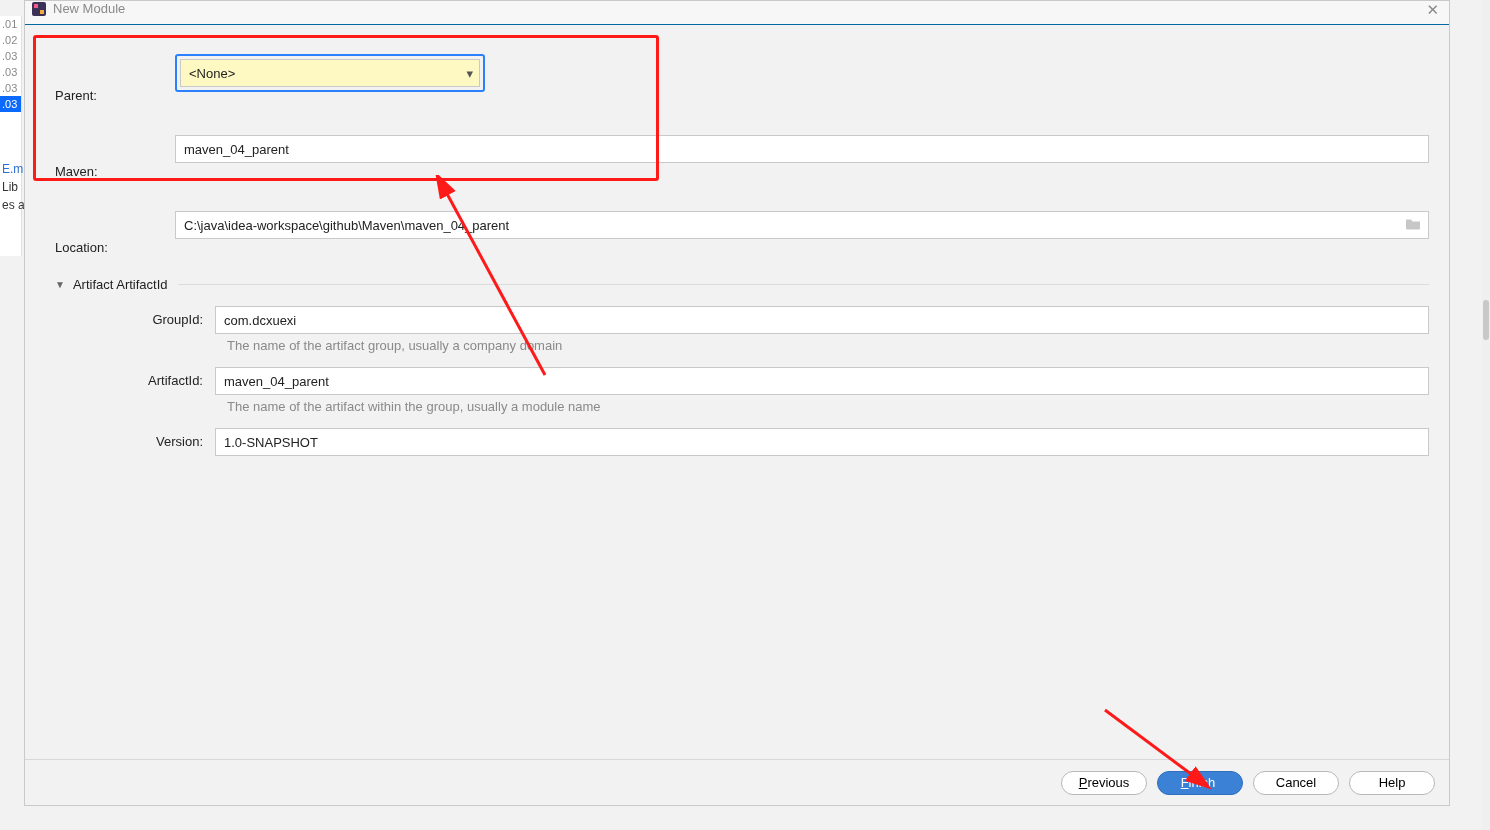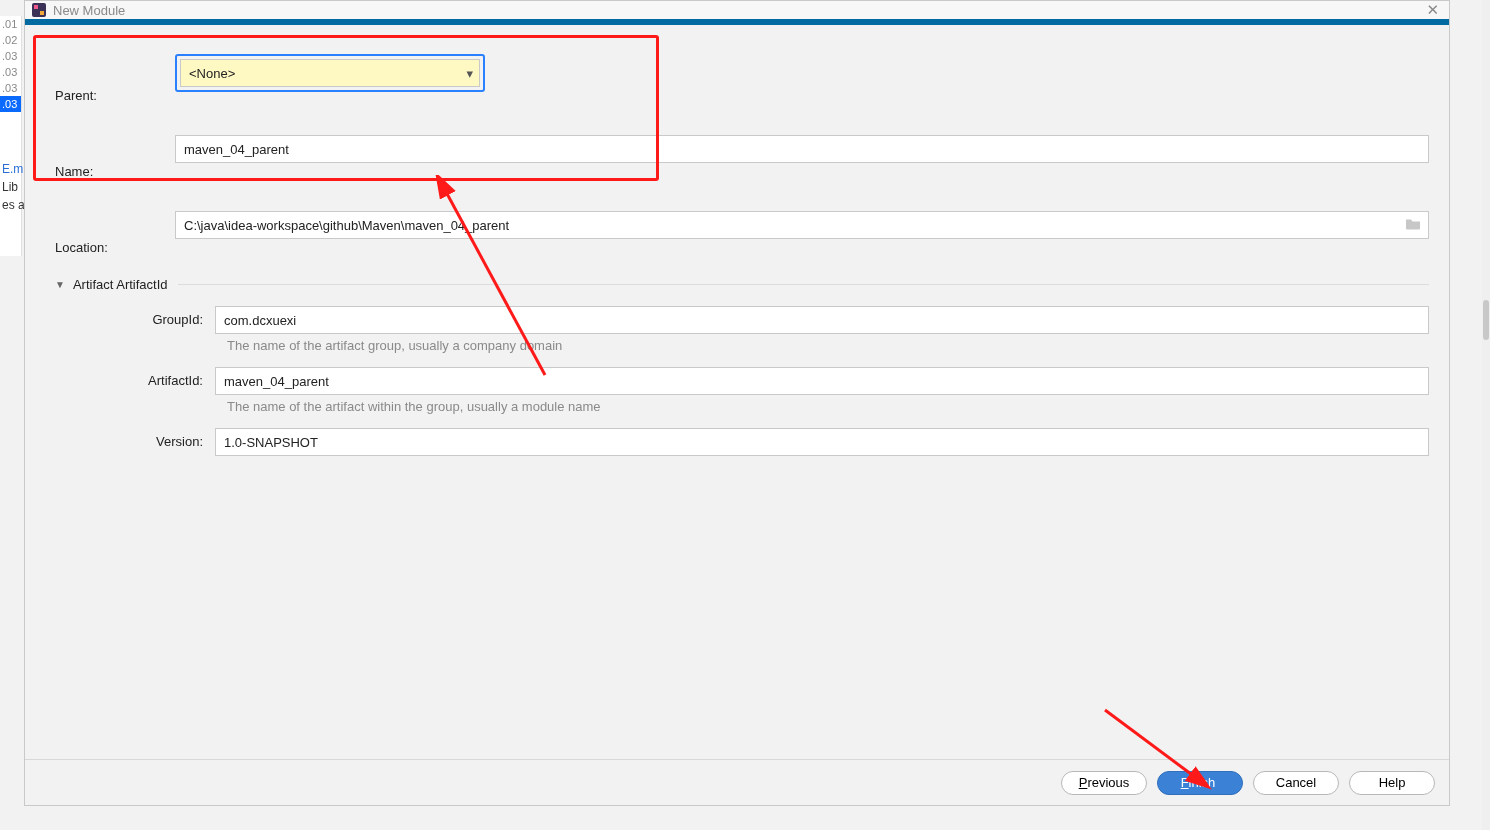--- a/index.html
+++ b/index.html
@@ -34,24 +34,24 @@
   .dialog {
     position: absolute;
     left: 24px; top: 0;
     width: 1426px; height: 806px;
     background: #f2f2f2;
     border: 1px solid #c9c9c9;
     display: flex; flex-direction: column;
   }
   .titlebar {
     height: 24px;
-    display: flex; align-items: center;
+    display: flex; 
     padding: 0 6px;
     background: #f7f7f7;
-    border-bottom: 6px solid #0369a1;
+    border-bottom: 1px solid #0369a1;
   }
   .title-icon {
     width: 16px; height: 16px; margin-right: 6px;
     display: flex; align-items: center; justify-content: center;
   }
   .title-text { color: #8a8a8a; font-size: 13px; flex: 1; }
   .title-close {
     color: #8a8a8a; font-size: 15px; padding: 0 4px; cursor: default;
   }
   .dialog-body {
@@ -200,21 +200,21 @@
         <div class="label-col">Parent:</div>
         <div class="select-outline">
           <div class="combo">
             <span>&lt;None&gt;</span>
             <span class="tri">▾</span>
           </div>
         </div>
       </div>
 
       <div class="row">
-        <div class="label-col">Name:</div>
+        <div class="label-col">Maven:</div>
         <input class="input-text" value="maven_04_parent" style="">
       </div>
 
       <div class="row location-row" style="margin-bottom:22px;">
         <div class="label-col">Location:</div>
         <input class="input-text" style="padding-right: 16px;" value="C:\java\idea-workspace\github\Maven\maven_04_parent">
         <span class="loc-browse">
           <svg width="16" height="14" viewBox="0 0 16 14">
               <path d="M1 3h5l1.5 2H15v7a1 1 0 0 1-1 1H2a1 1 0 0 1-1-1V3z" fill="#c7c7c7"></path>
             </svg>

